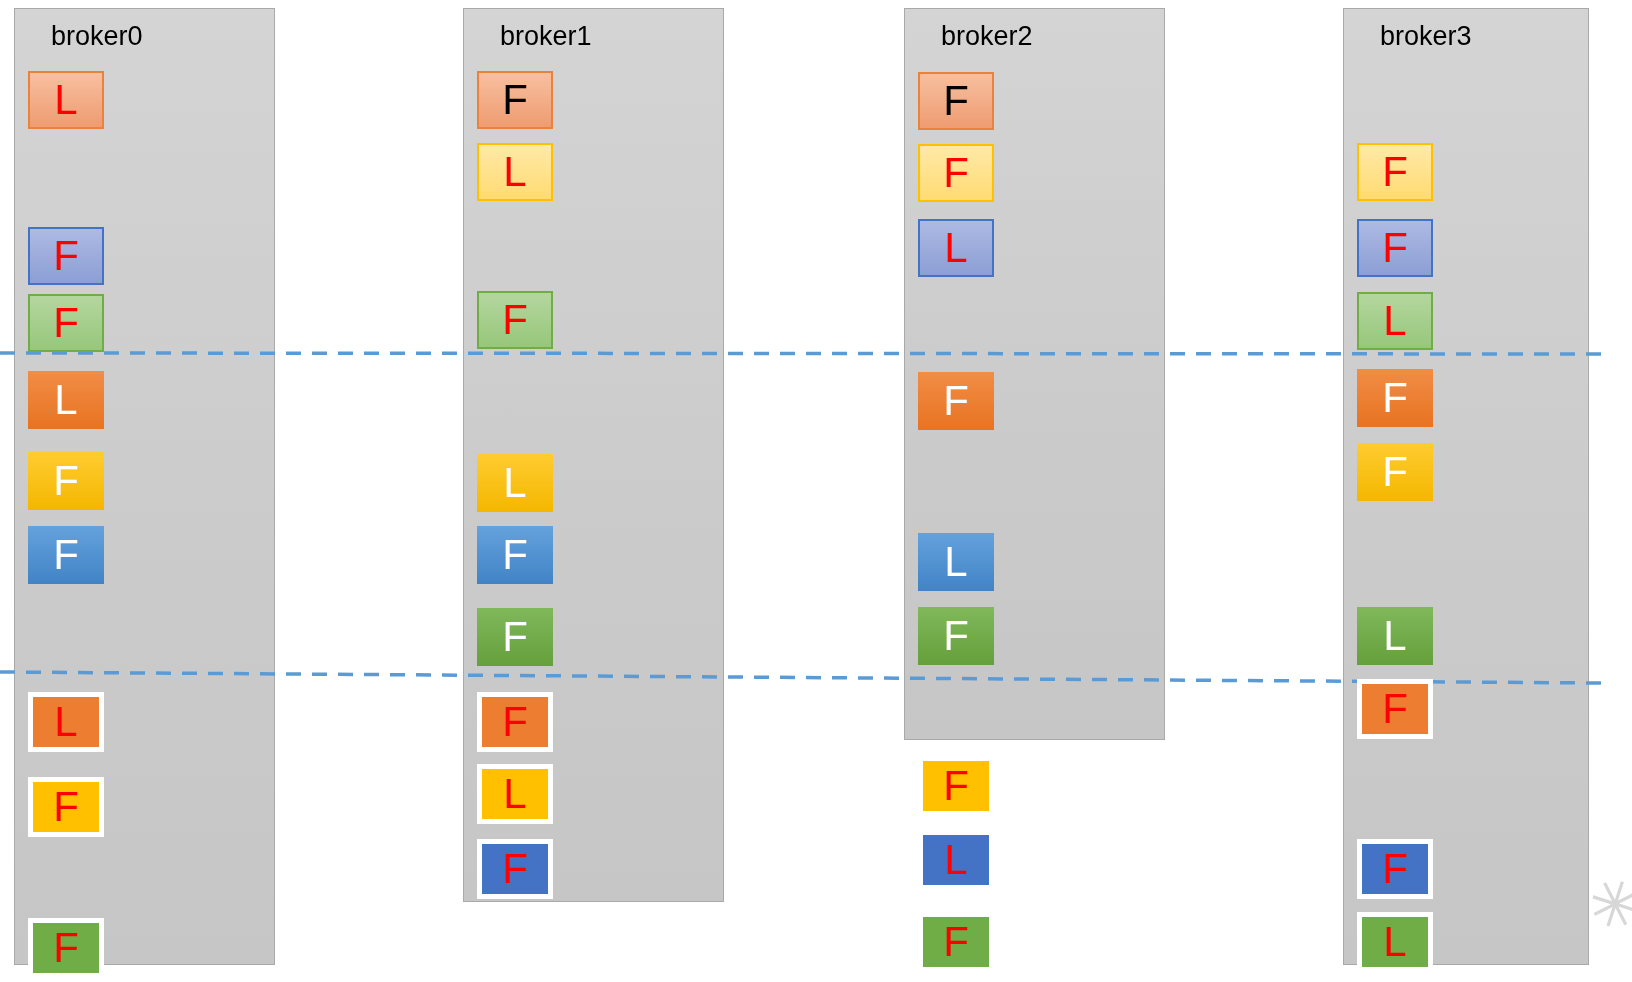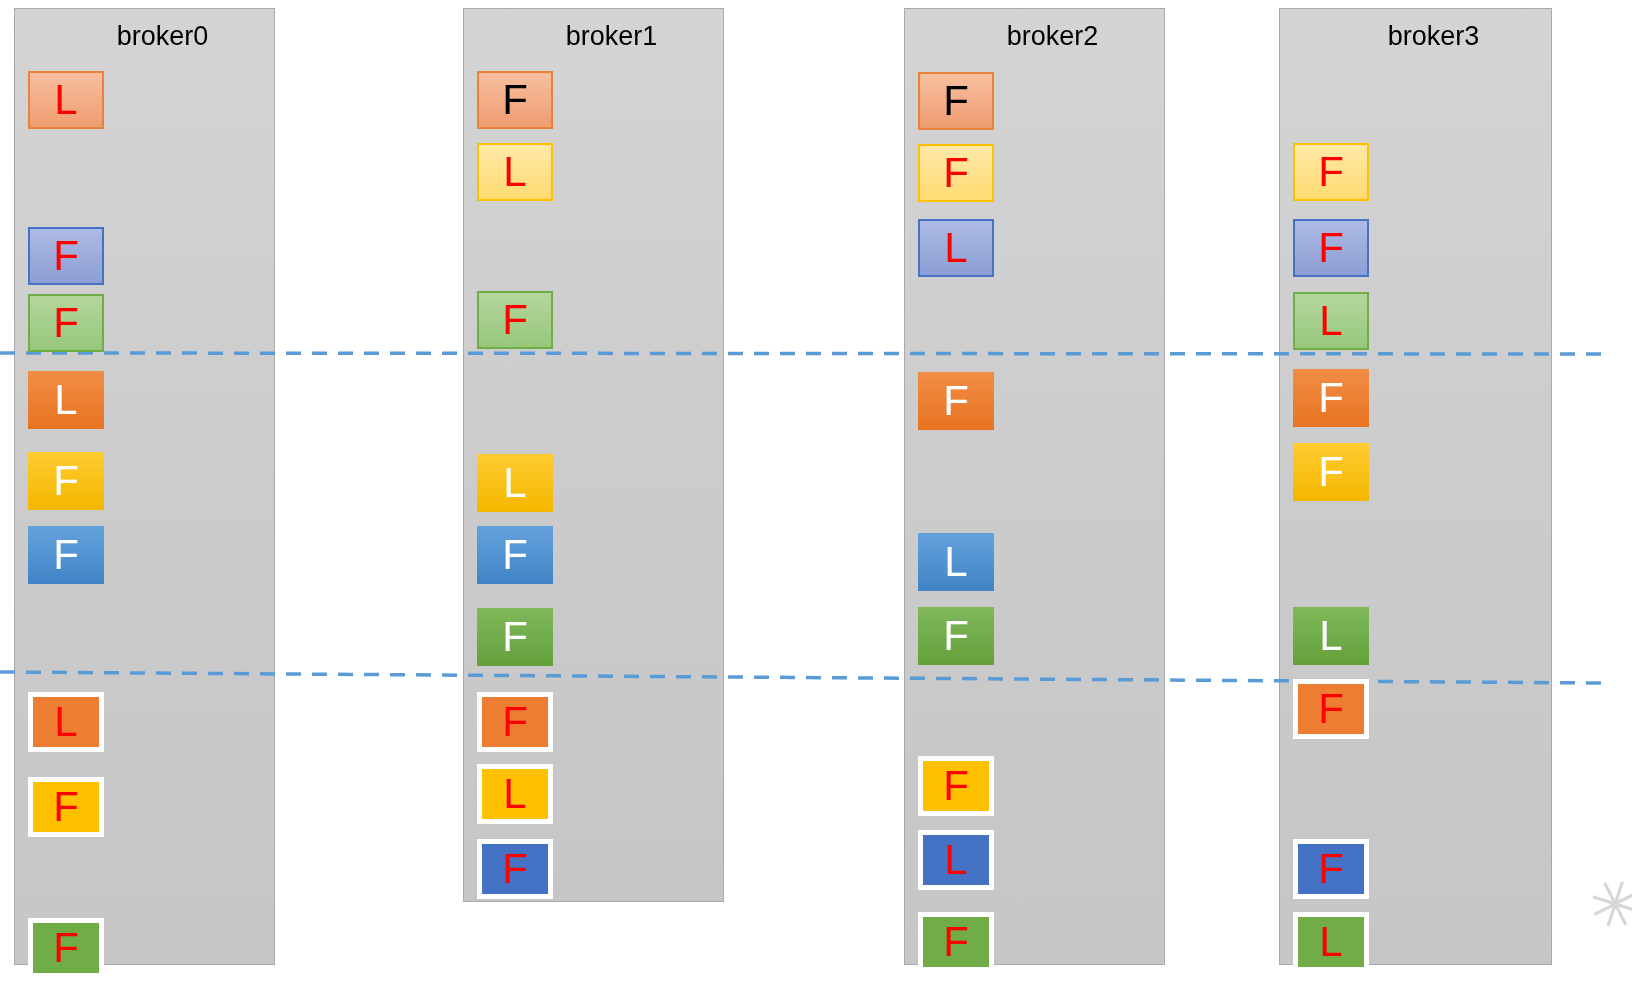--- a/index.html
+++ b/index.html
@@ -18,21 +18,21 @@
     top: 8px;
     width: 261px;
     height: 957px;
     background: linear-gradient(180deg, #d4d4d4 0%, #cbcbcb 55%, #c6c6c6 100%);
     border: 1px solid #a9a9a9;
     box-sizing: border-box;
   }
   .broker-title {
     position: absolute;
     top: 12px; left: 0; right: 0;
-    text-align: center;
+    text-align: left;
     font-size: 27px;
     color: #000000;
     z-index: 2;
     margin-left: 36px;
   }
   .box {
     position: absolute;
     left: 13px;
     width: 76px;
     height: 58px;
@@ -101,33 +101,33 @@
       <div class="box s-pastel-salmon t-black" style="top: 62px;">F</div>
       <div class="box s-pastel-yellow t-red" style="top: 134px;">L</div>
       <div class="box s-pastel-green t-red" style="top: 282px;">F</div>
       <div class="box s-solid-gold t-white" style="top: 445px;">L</div>
       <div class="box s-solid-sky t-white" style="top: 517px;">F</div>
       <div class="box s-solid-green t-white" style="top: 599px;">F</div>
       <div class="box s-outlined-orange t-red" style="top: 683px;">F</div>
       <div class="box s-outlined-gold t-red" style="top: 755px;">L</div>
       <div class="box s-outlined-royal t-red" style="top: 830px;">F</div>
     </div>
-    <div class="broker-col" style="left: 904px; width: 261px; height: 957px; text-decoration: underline;">
+    <div class="broker-col" style="left: 904px; width: 261px; height: 732px; text-decoration: underline;">
       <div class="broker-title">broker2</div>
       <div class="box s-pastel-salmon t-black" style="top: 63px;">F</div>
       <div class="box s-pastel-yellow t-red" style="top: 135px;">F</div>
       <div class="box s-pastel-blue t-red" style="top: 210px;">L</div>
       <div class="box s-solid-orange t-white" style="top: 363px;">F</div>
       <div class="box s-solid-sky t-white" style="top: 524px;">L</div>
       <div class="box s-solid-green t-white" style="top: 598px;">F</div>
       <div class="box s-outlined-gold t-red" style="top: 747px;">F</div>
       <div class="box s-outlined-royal t-red" style="top: 821px;">L</div>
       <div class="box s-outlined-green t-red" style="top: 903px;">F</div>
     </div>
-    <div class="broker-col" style="left: 1279px; width: 273px; height: 957px;">
+    <div class="broker-col" style="left: 1343px; width: 246px; height: 957px;">
       <div class="broker-title">broker3</div>
       <div class="box s-pastel-yellow t-red" style="top: 134px;">F</div>
       <div class="box s-pastel-blue t-red" style="top: 210px;">F</div>
       <div class="box s-pastel-green t-red" style="top: 283px;">L</div>
       <div class="box s-solid-orange t-white" style="top: 360px;">F</div>
       <div class="box s-solid-gold t-white" style="top: 434px;">F</div>
       <div class="box s-solid-green t-white" style="top: 598px;">L</div>
       <div class="box s-outlined-orange t-red" style="top: 670px;">F</div>
       <div class="box s-outlined-royal t-red" style="top: 830px;">F</div>
       <div class="box s-outlined-green t-red" style="top: 903px;">L</div>

